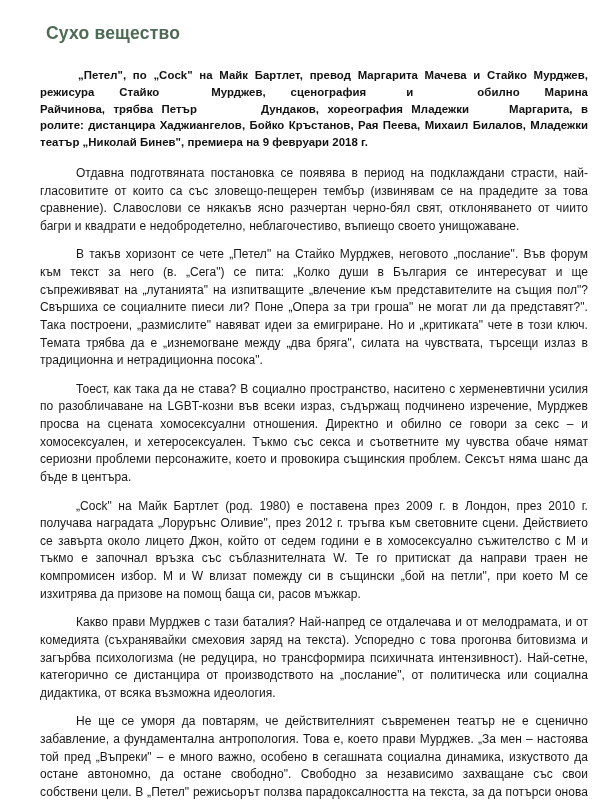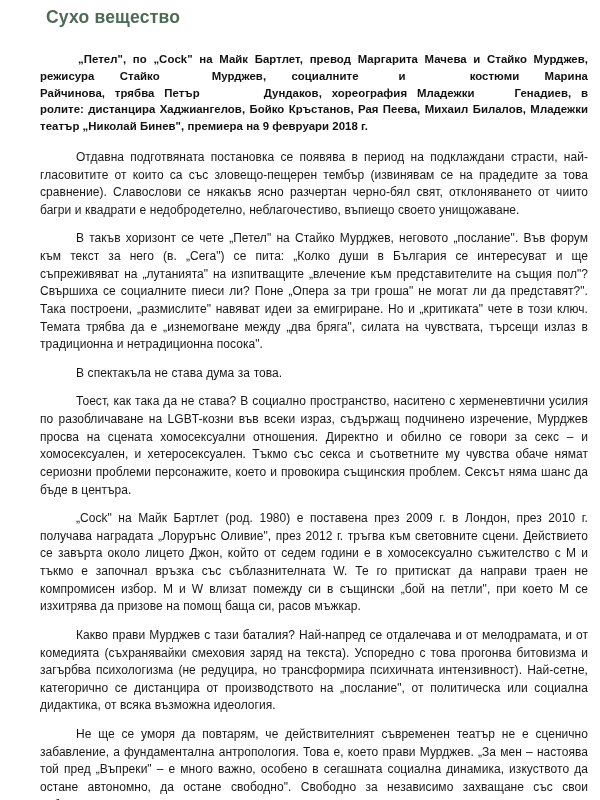--- a/index.html
+++ b/index.html
@@ -14,21 +14,21 @@
     overflow: hidden;
     font-family: "Liberation Sans", "DejaVu Sans", sans-serif;
     color: #1a1a1a;
     -webkit-font-smoothing: none;
   }
 
   .page {
     width: 600px;
     height: 728px;
     box-sizing: border-box;
-    padding: 4px 6px 0 6px;
+    padding: 20px 6px 0 6px;
     position: relative;
   }
 
   
   .article-title {
     font-family: "Liberation Sans", "DejaVu Sans", sans-serif;
     font-size: 17.5px;
     font-weight: bold;
     color: #4c6a54;
     letter-spacing: 0.2px;
@@ -74,30 +74,29 @@
 </style>
 </head>
 <body>
 
 <div class="page">
 
   <h1 class="article-title">Сухо вещество</h1>
 
   <div class="credits">
     <span class="lead-indent"></span><span>„Петел", по „Cock" на Майк Бартлет, превод Маргарита Мачева и Стайко</span>
-    <span>Мурджев, режисура Стайко</span><span class="wide-gap"></span><span>Мурджев, социалните</span><span class="wide-gap-sm"></span><span>и</span><span class="wide-gap-lg"></span><span>костюми Марина</span>
-    <span>Райчинова, трябва Петър</span><span class="wide-gap-lg"></span><span>Дундаков, хореография Младежки</span><span class="wide-gap-sm"></span><span>Генадиев, в</span>
+    <span>Мурджев, режисура Стайко</span><span class="wide-gap"></span><span>Мурджев, сценография</span><span class="wide-gap-sm"></span><span>и</span><span class="wide-gap-lg"></span><span>обилно Марина</span>
+    <span>Райчинова, трябва Петър</span><span class="wide-gap-lg"></span><span>Дундаков, хореография Младежки</span><span class="wide-gap-sm"></span><span>Маргарита, в</span>
     <span>ролите: дистанцира Хаджиангелов, Бойко Кръстанов, Рая Пеева, Михаил Билалов,</span>
     <span>Младежки театър „Николай Бинев", премиера на 9 февруари 2018 г.</span>
   </div>
 
   <div class="body-copy">
     <p>Отдавна подготвяната постановка се появява в период на подклаждани страсти, най-гласовитите от които са със зловещо-пещерен тембър (извинявам се на прадедите за това сравнение). Славослови се някакъв ясно разчертан черно-бял свят, отклоняването от чиито багри и квадрати е недобродетелно, неблагочестиво, въпиещо своето унищожаване.</p>
     <p>В такъв хоризонт се чете „Петел" на Стайко Мурджев, неговото „послание". Във форум към текст за него (в. „Сега") се пита: „Колко души в България се интересуват и ще съпреживяват на „лутанията" на изпитващите „влечение към представителите на същия пол"? Свършиха се социалните пиеси ли? Поне „Опера за три гроша" не могат ли да представят?". Така построени, „размислите" навяват идеи за емигриране. Но и „критиката" чете в този ключ. Темата трябва да е „изнемогване между „два бряга", силата на чувствата, търсещи излаз в традиционна и нетрадиционна посока".</p>
-    <p class="short">В спектакъла не става дума за това.</p>
     <p>Тоест, как така да не става? В социално пространство, наситено с херменевтични усилия по разобличаване на LGBT-козни във всеки израз, съдържащ подчинено изречение, Мурджев просва на сцената хомосексуални отношения. Директно и обилно се говори за секс – и хомосексуален, и хетеросексуален. Тъкмо със секса и съответните му чувства обаче нямат сериозни проблеми персонажите, което и провокира същинския проблем. Сексът няма шанс да бъде в центъра.</p>
     <p>„Cock" на Майк Бартлет (род. 1980) е поставена през 2009 г. в Лондон, през 2010 г. получава наградата „Лорурънс Оливие", през 2012 г. тръгва към световните сцени. Действието се завърта около лицето Джон, който от седем години е в хомосексуално съжителство с М и тъкмо е започнал връзка със съблазнителната W. Те го притискат да направи траен не компромисен избор. М и W влизат помежду си в същински „бой на петли", при което М се изхитрява да призове на помощ баща си, расов мъжкар.</p>
     <p>Какво прави Мурджев с тази баталия? Най-напред се отдалечава и от мелодрамата, и от комедията (съхранявайки смеховия заряд на текста). Успоредно с това прогонва битовизма и загърбва психологизма (не редуцира, но трансформира психичната интензивност). Най-сетне, категорично се дистанцира от производството на „послание", от политическа или социална дидактика, от всяка възможна идеология.</p>
     <p>Не ще се уморя да повтарям, че действителният съвременен театър не е сценично забавление, а фундаментална антропология. Това е, което прави Мурджев. „За мен – настоява той пред „Въпреки" – е много важно, особено в сегашната социална динамика, изкуството да остане автономно, да остане свободно". Свободно за независимо захващане със свои собствени цели. В „Петел" режисьорът ползва парадоксалността на текста, за да потърси онова дълбинно ядро на човешкото, което е преди разделението на „иудеин и елин", на „роб и свободник", където „няма мъжки пол, ни женски".</p>
 
   </div>
 
 </div>
 
 </body></html>

